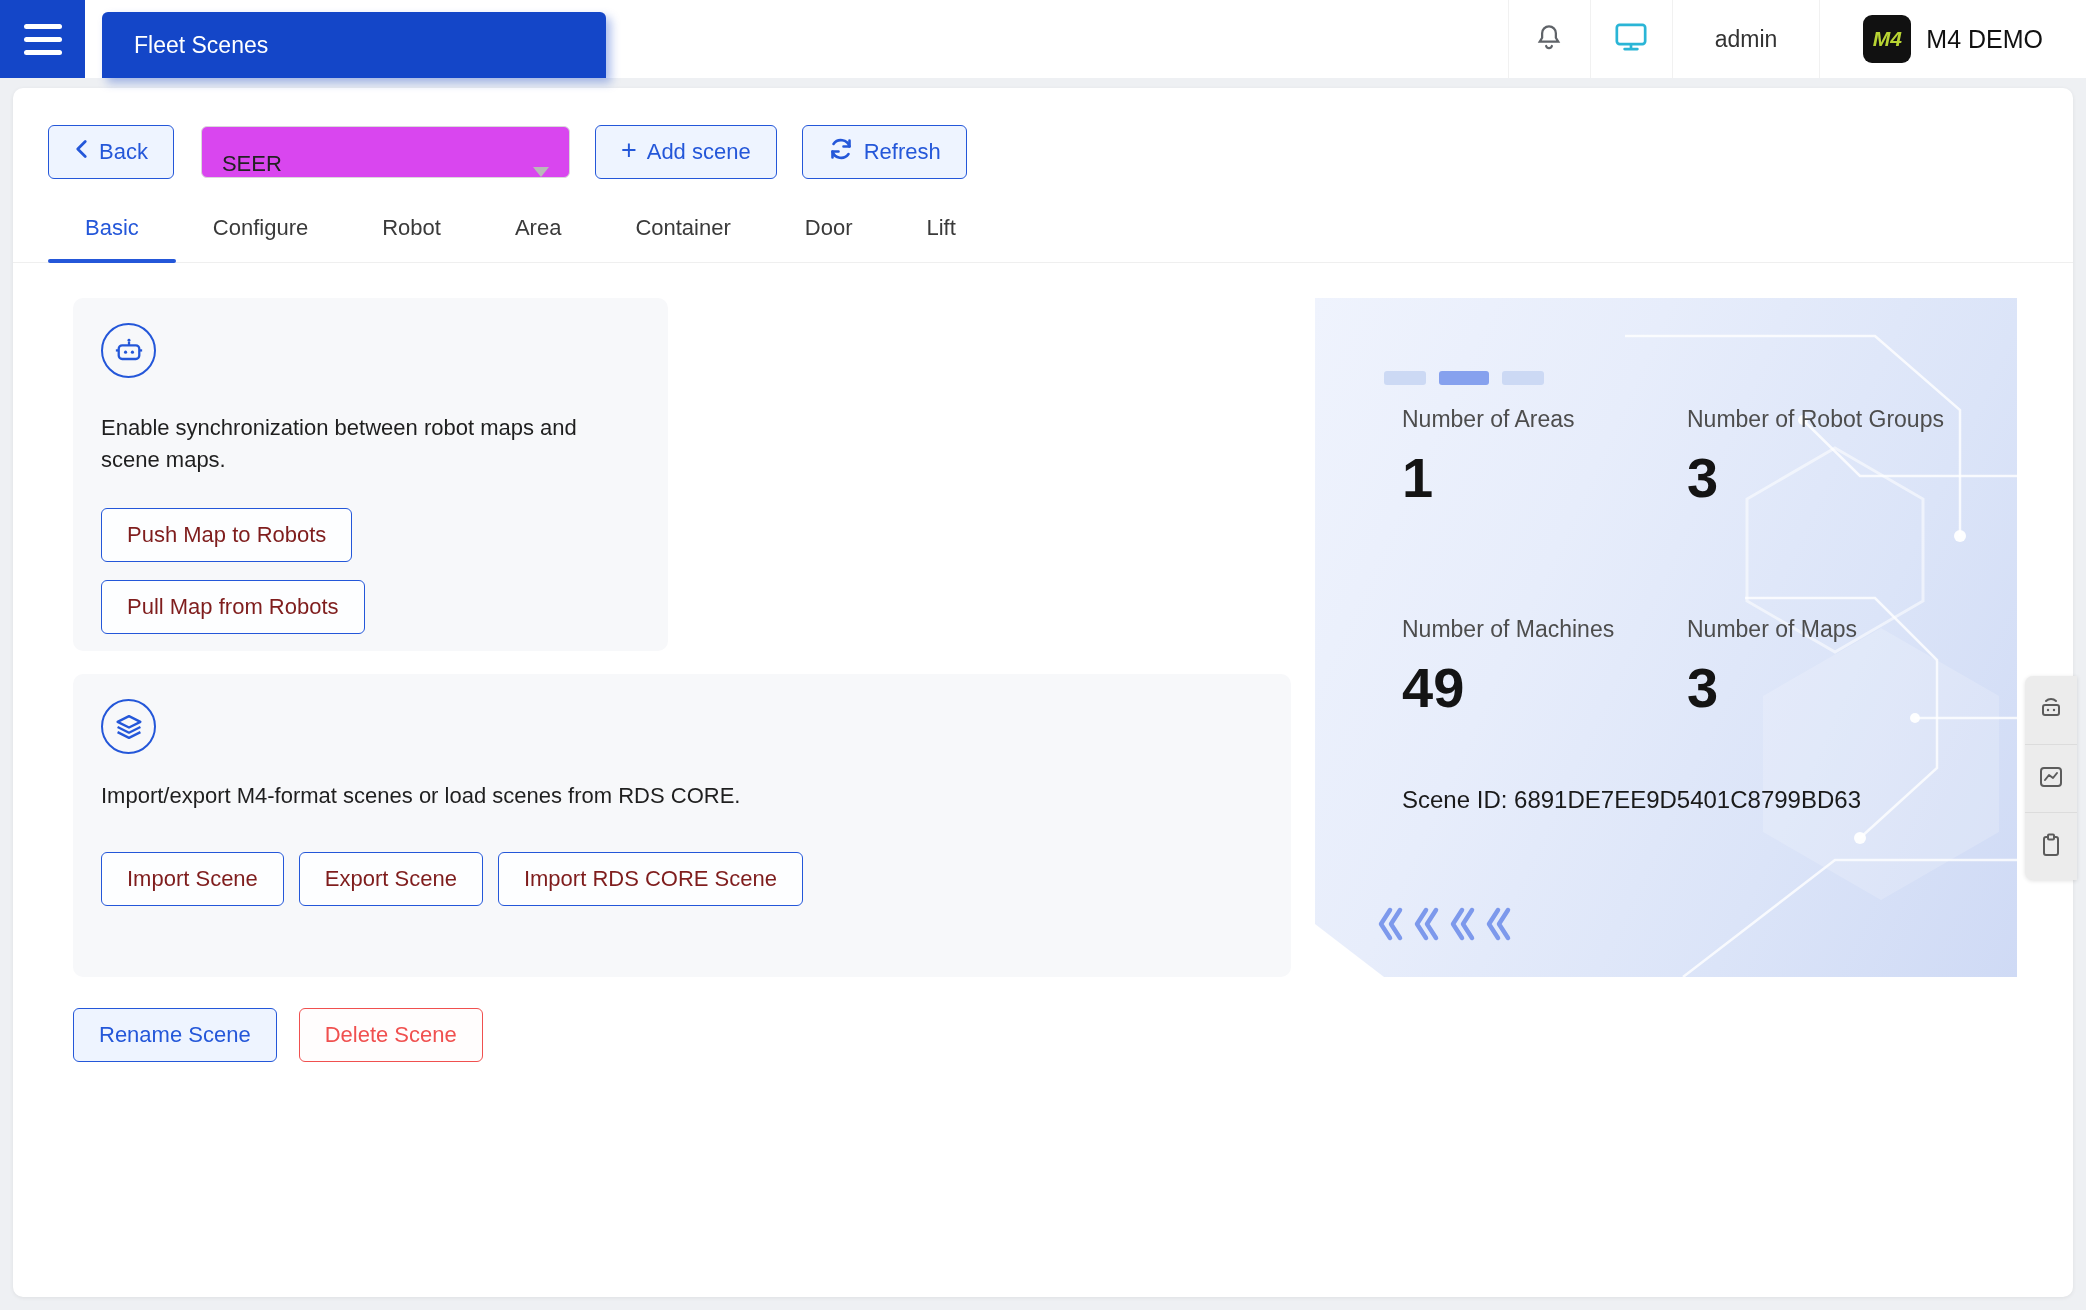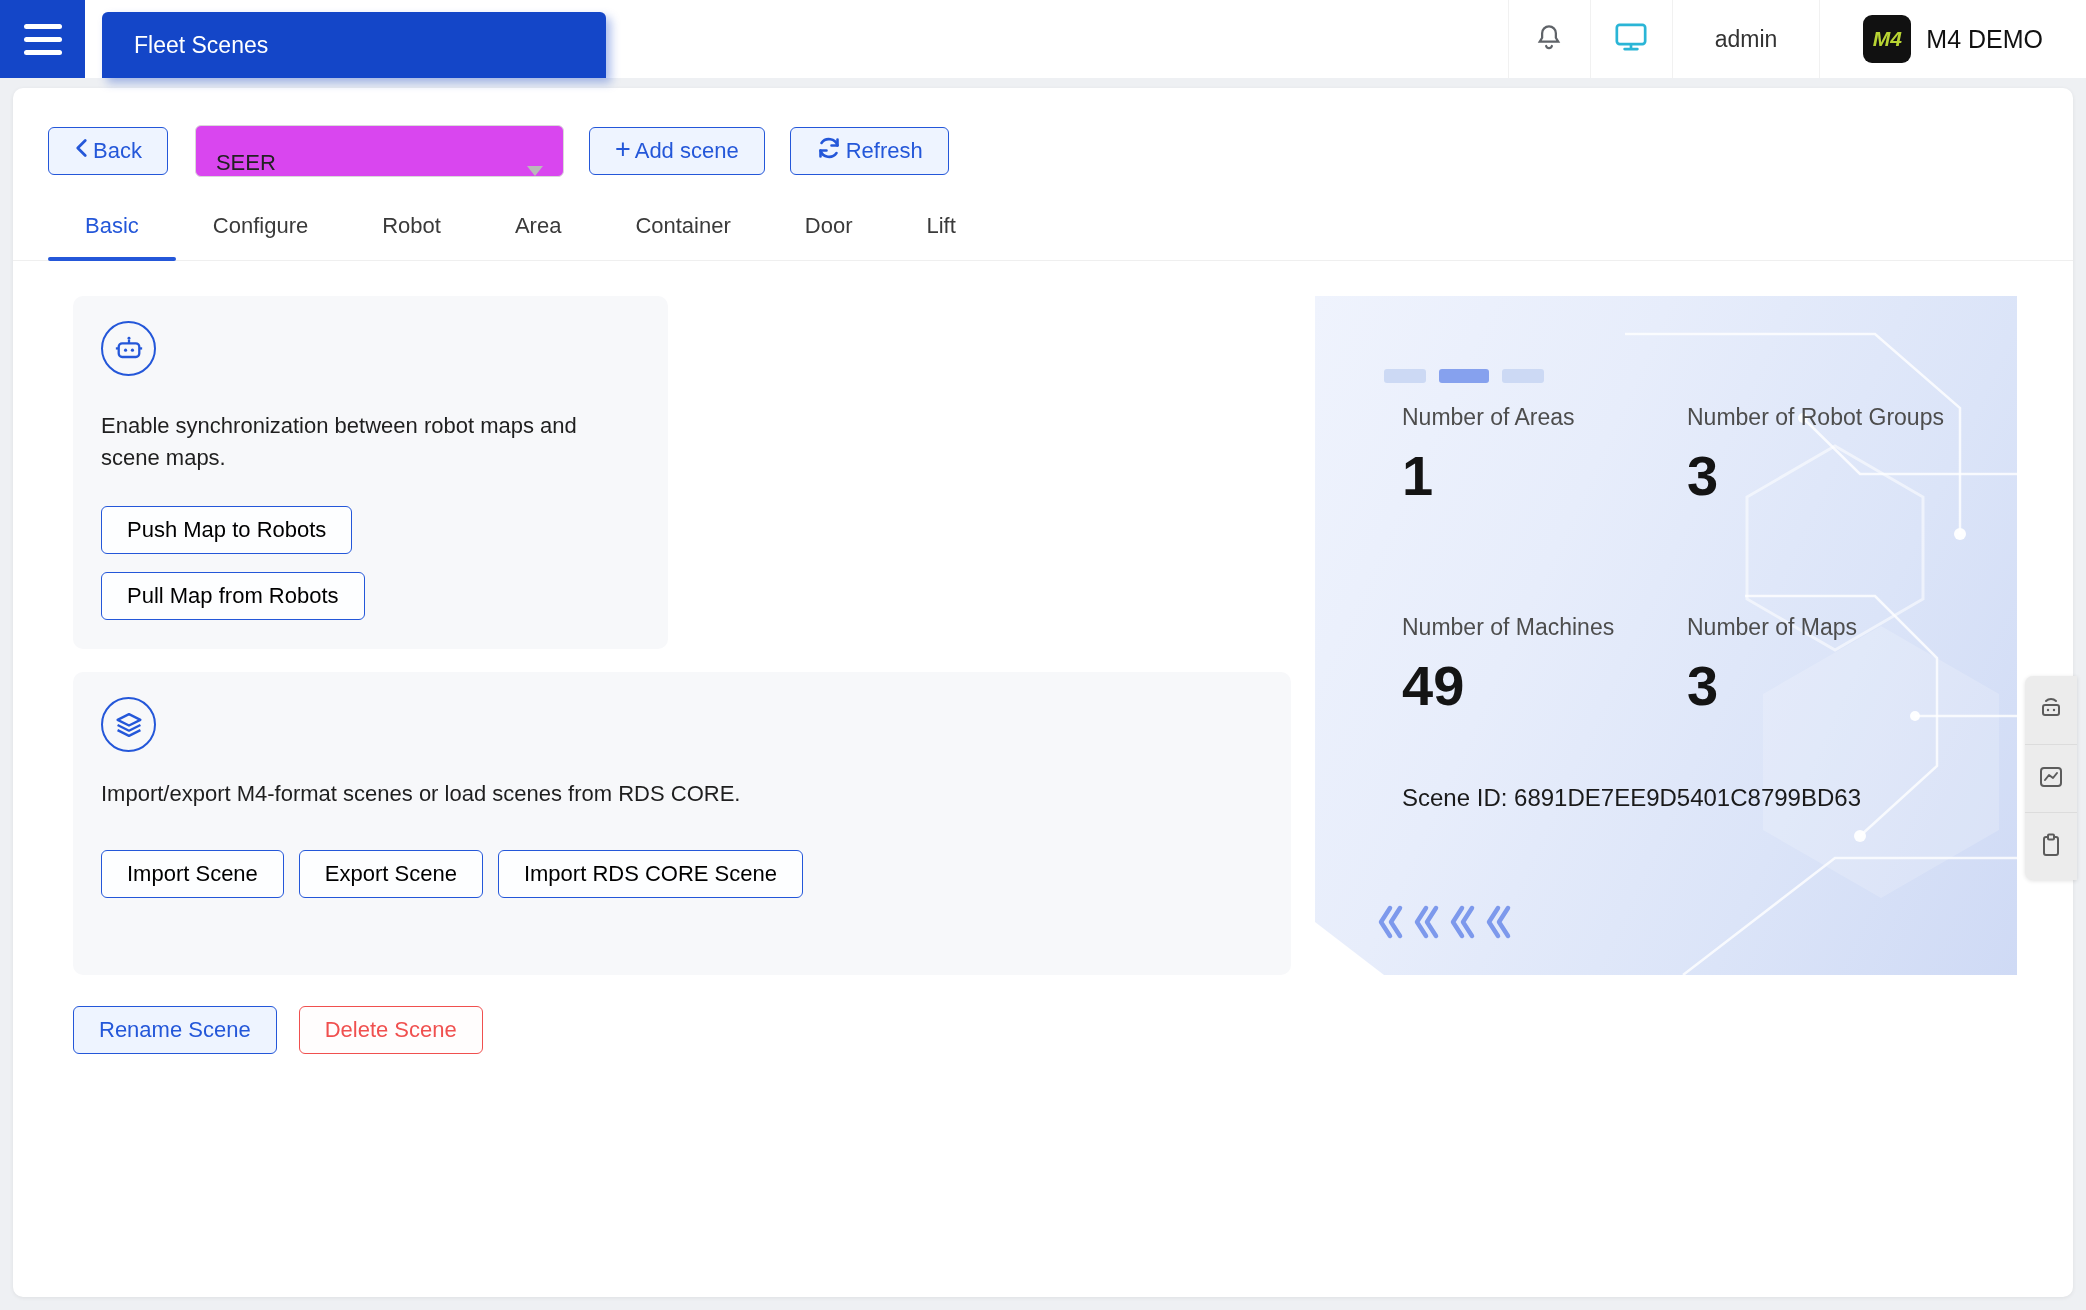--- a/index.html
+++ b/index.html
@@ -18,23 +18,23 @@
   .tb-brand { padding:0 43px; gap:15px; cursor:default; }
   .logo-box { width:48px; height:48px; background:#111; border-radius:9px; display:flex; align-items:center; justify-content:center; }
   .logo-box span { color:#b8d433; font-size:21px; font-weight:bold; font-style:italic; }
   .brand-text { font-size:25px; color:#111; }
 
   
   .panel { position:absolute; left:13px; top:88px; width:2060px; height:1209px; background:#fff; border-radius:10px; box-shadow:0 1px 4px rgba(0,0,0,.07); overflow:visible; }
 
   
   .controls { display:flex; align-items:center; padding:37px 0 0 35px; }
-  .btn { height:48px; display:inline-flex; align-items:center; justify-content:center; gap:4px; border-radius:6px; font-size:22px; cursor:pointer; background:#fff; border:1.5px solid transparent; font-family:inherit; padding:0 25px; white-space:nowrap; }
+  .btn { height:54px; display:inline-flex; align-items:center; justify-content:center; gap:10px; border-radius:6px; font-size:22px; cursor:pointer; background:#fff; border:1.5px solid transparent; font-family:inherit; padding:0 25px; white-space:nowrap; }
   .btn-blue-light { background:#eef4ff; border-color:#2457d9; color:#2457d9; }
-  .btn-blue { background:#fdfeff; border-color:#2457d9; color:#000000; }
+  .btn-blue { background:#fdfeff; border-color:#2457d9; color:#7f1d1d; }
   .btn-orange { background:#fffefd; border-color:#f5822a; color:#f5822a; }
   .btn-red { background:#fffdfd; border-color:#f0504f; color:#f0504f; }
   .select { margin-left:27px; width:369px; height:52px; border:1px solid #d9d9d9; border-radius:6px; display:flex; align-items:flex-end; justify-content:space-between; padding:0 20px; font-size:22px; color:#222; cursor:pointer; background:#d946ef; }
   .caret-down { width:0; height:0; border-left:8px solid transparent; border-right:8px solid transparent; border-top:10px solid #b9b9b9; }
   .ctl-gap { margin-left:25px; }
   .plus-glyph { font-size:27px; line-height:1; margin-top:-3px; }
 
   
   .tabs { display:flex; padding-left:35px; margin-top:20px; border-bottom:1px solid #efefef; }
   .tab { font-size:22px; color:#3a3a3a; padding:16px 37px 21px; position:relative; cursor:pointer; }

